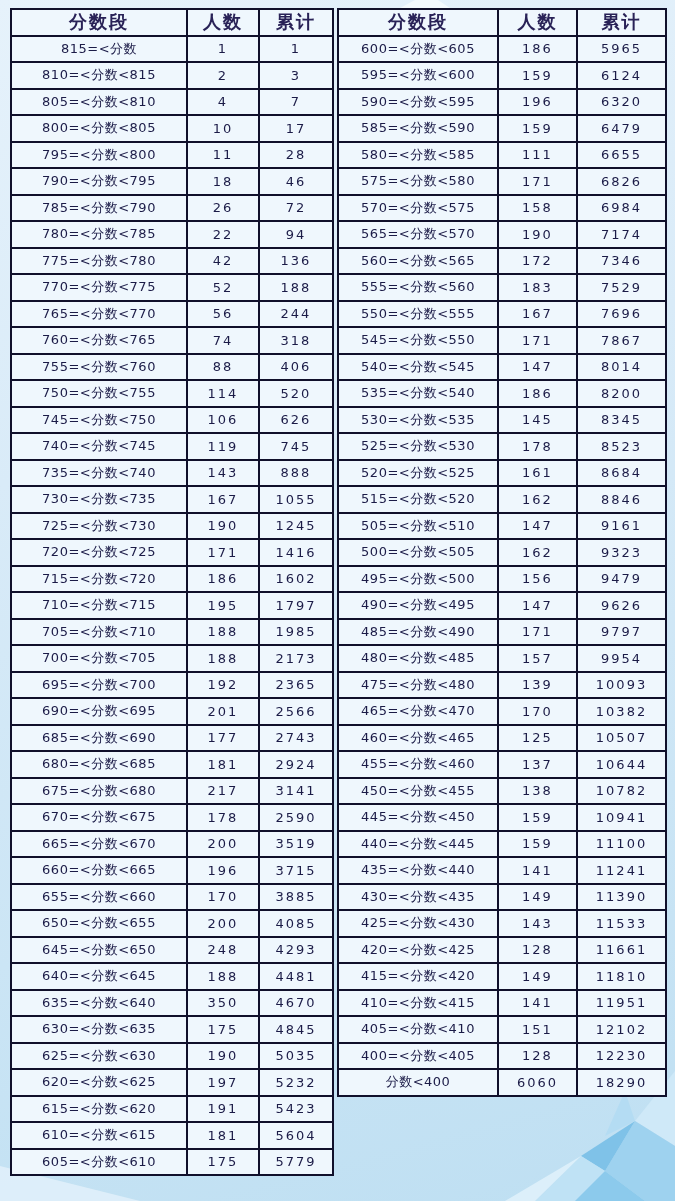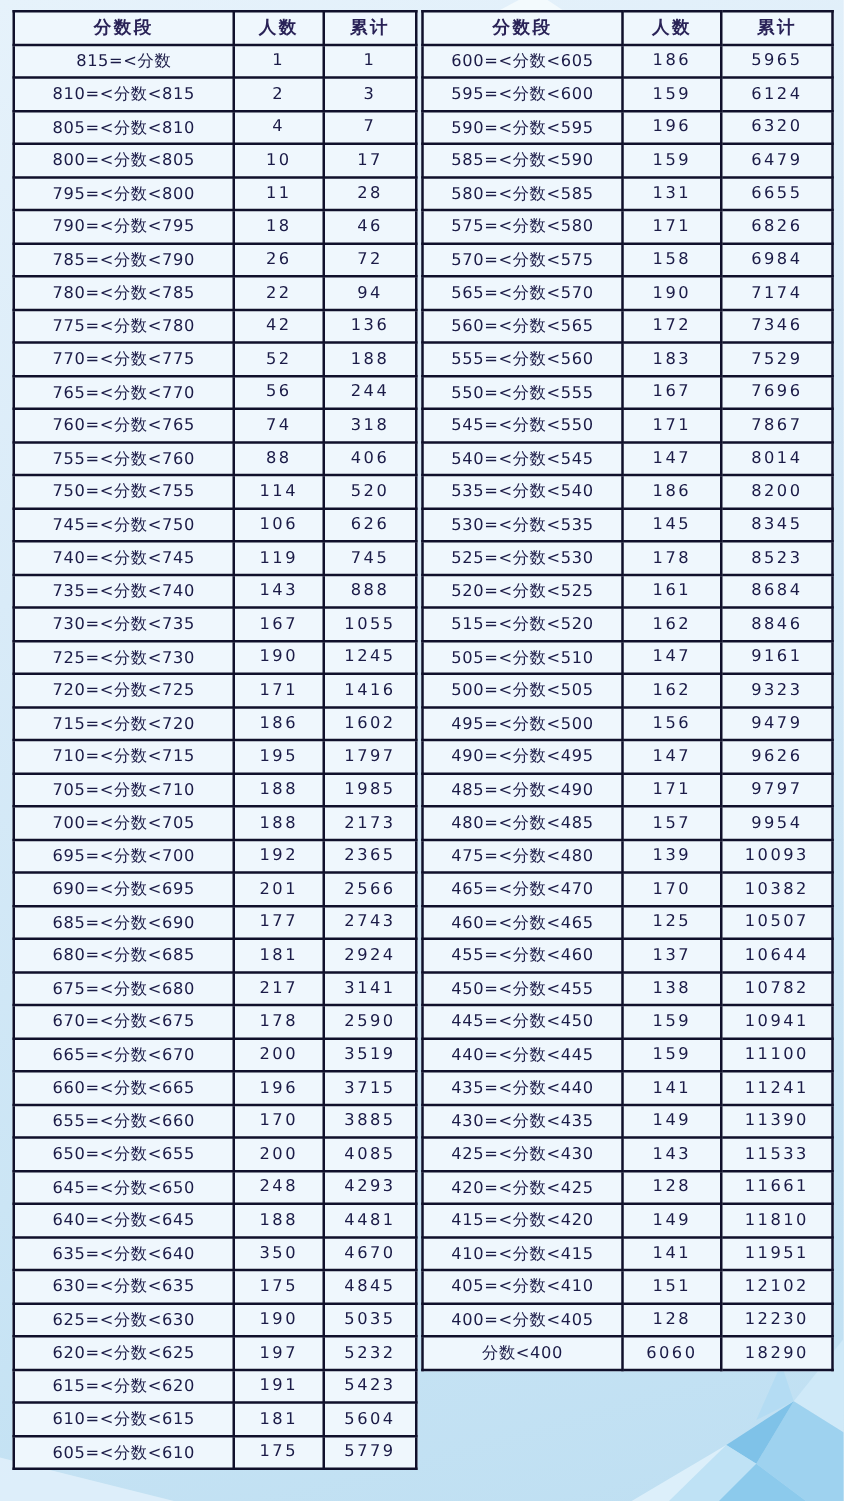--- a/index.html
+++ b/index.html
@@ -42,21 +42,21 @@
   tr { height: 26.5px; }
   th, td {
     padding: 0;
     text-align: center;
     vertical-align: middle;
     color: #1b1b47;
     overflow: hidden;
     white-space: nowrap;
   }
   th {
-    font-size: 14px;
+    font-size: 18px;
     font-weight: bold;
     color: #292257;
     letter-spacing: 2px;
   }
   td.range {
     font-size: 13px;
     letter-spacing: 0.5px;
   }
   td.num {
     font-size: 13px;
@@ -352,21 +352,21 @@
           <td class="num">196</td>
           <td class="num">6320</td>
         </tr>
         <tr>
           <td class="range">585=&lt;分数&lt;590</td>
           <td class="num">159</td>
           <td class="num">6479</td>
         </tr>
         <tr>
           <td class="range">580=&lt;分数&lt;585</td>
-          <td class="num">131</td>
+          <td class="num">111</td>
           <td class="num">6655</td>
         </tr>
         <tr>
           <td class="range">575=&lt;分数&lt;580</td>
           <td class="num">171</td>
           <td class="num">6826</td>
         </tr>
         <tr>
           <td class="range">570=&lt;分数&lt;575</td>
           <td class="num">158</td>

